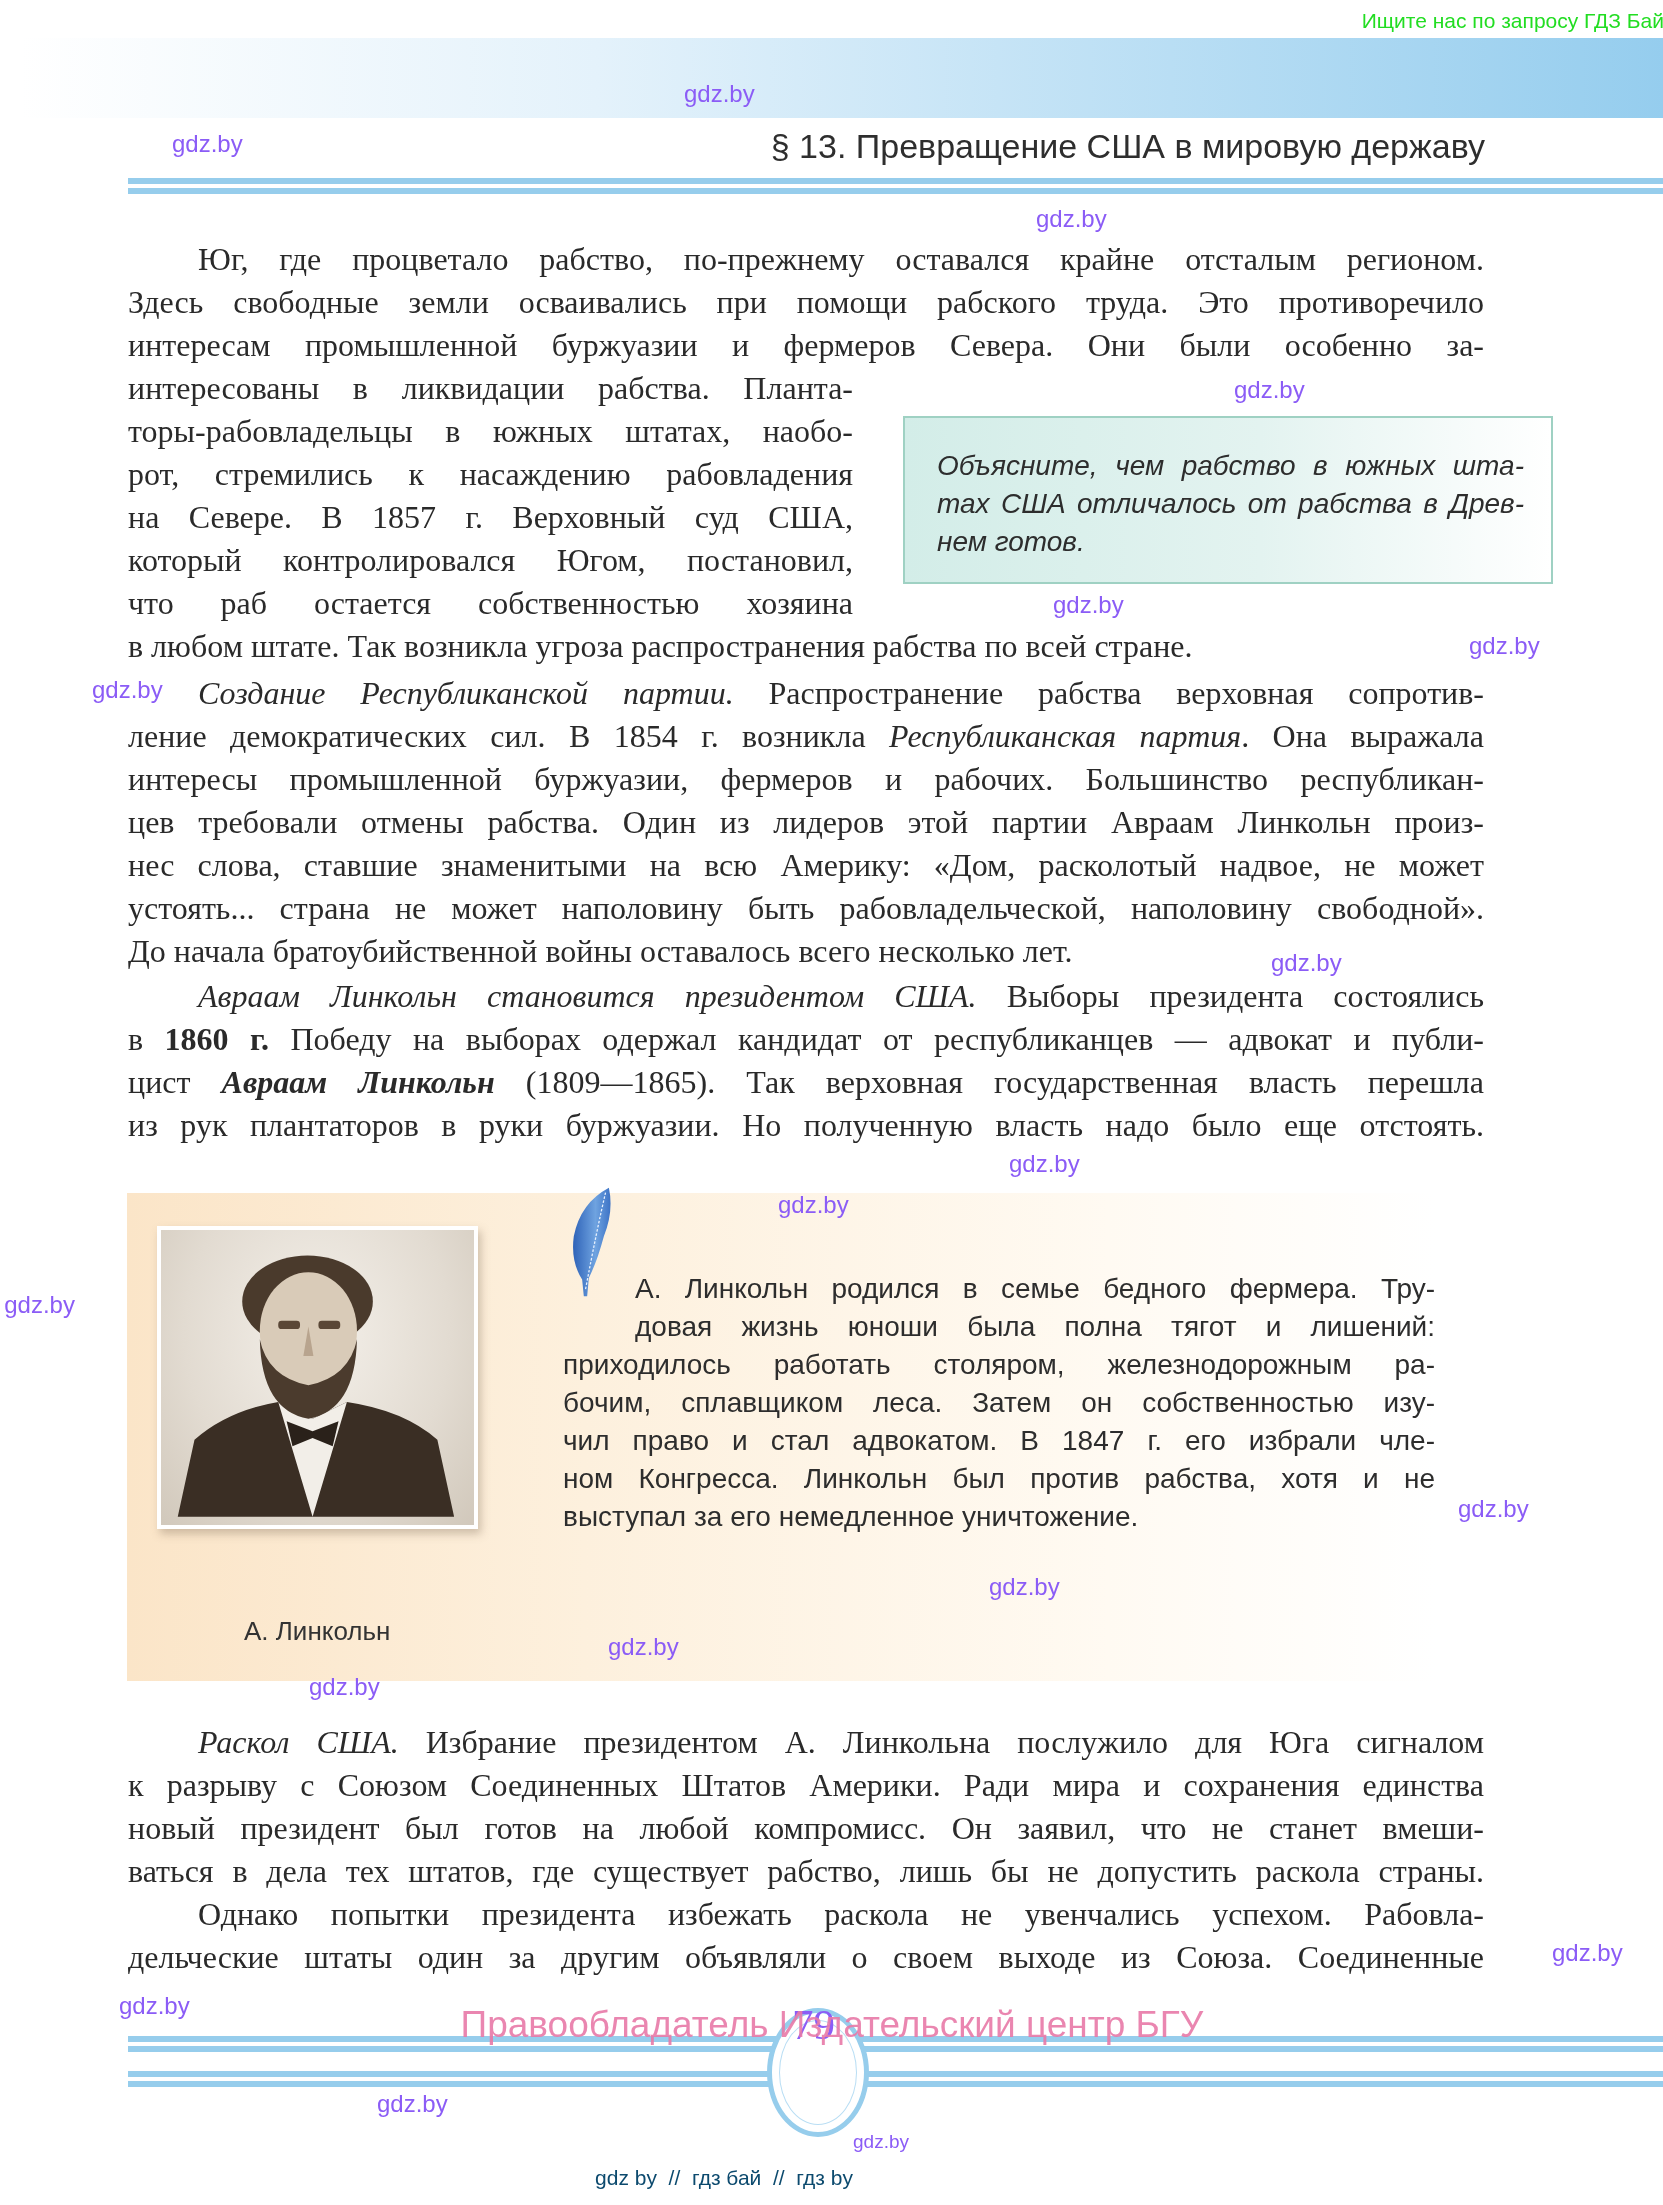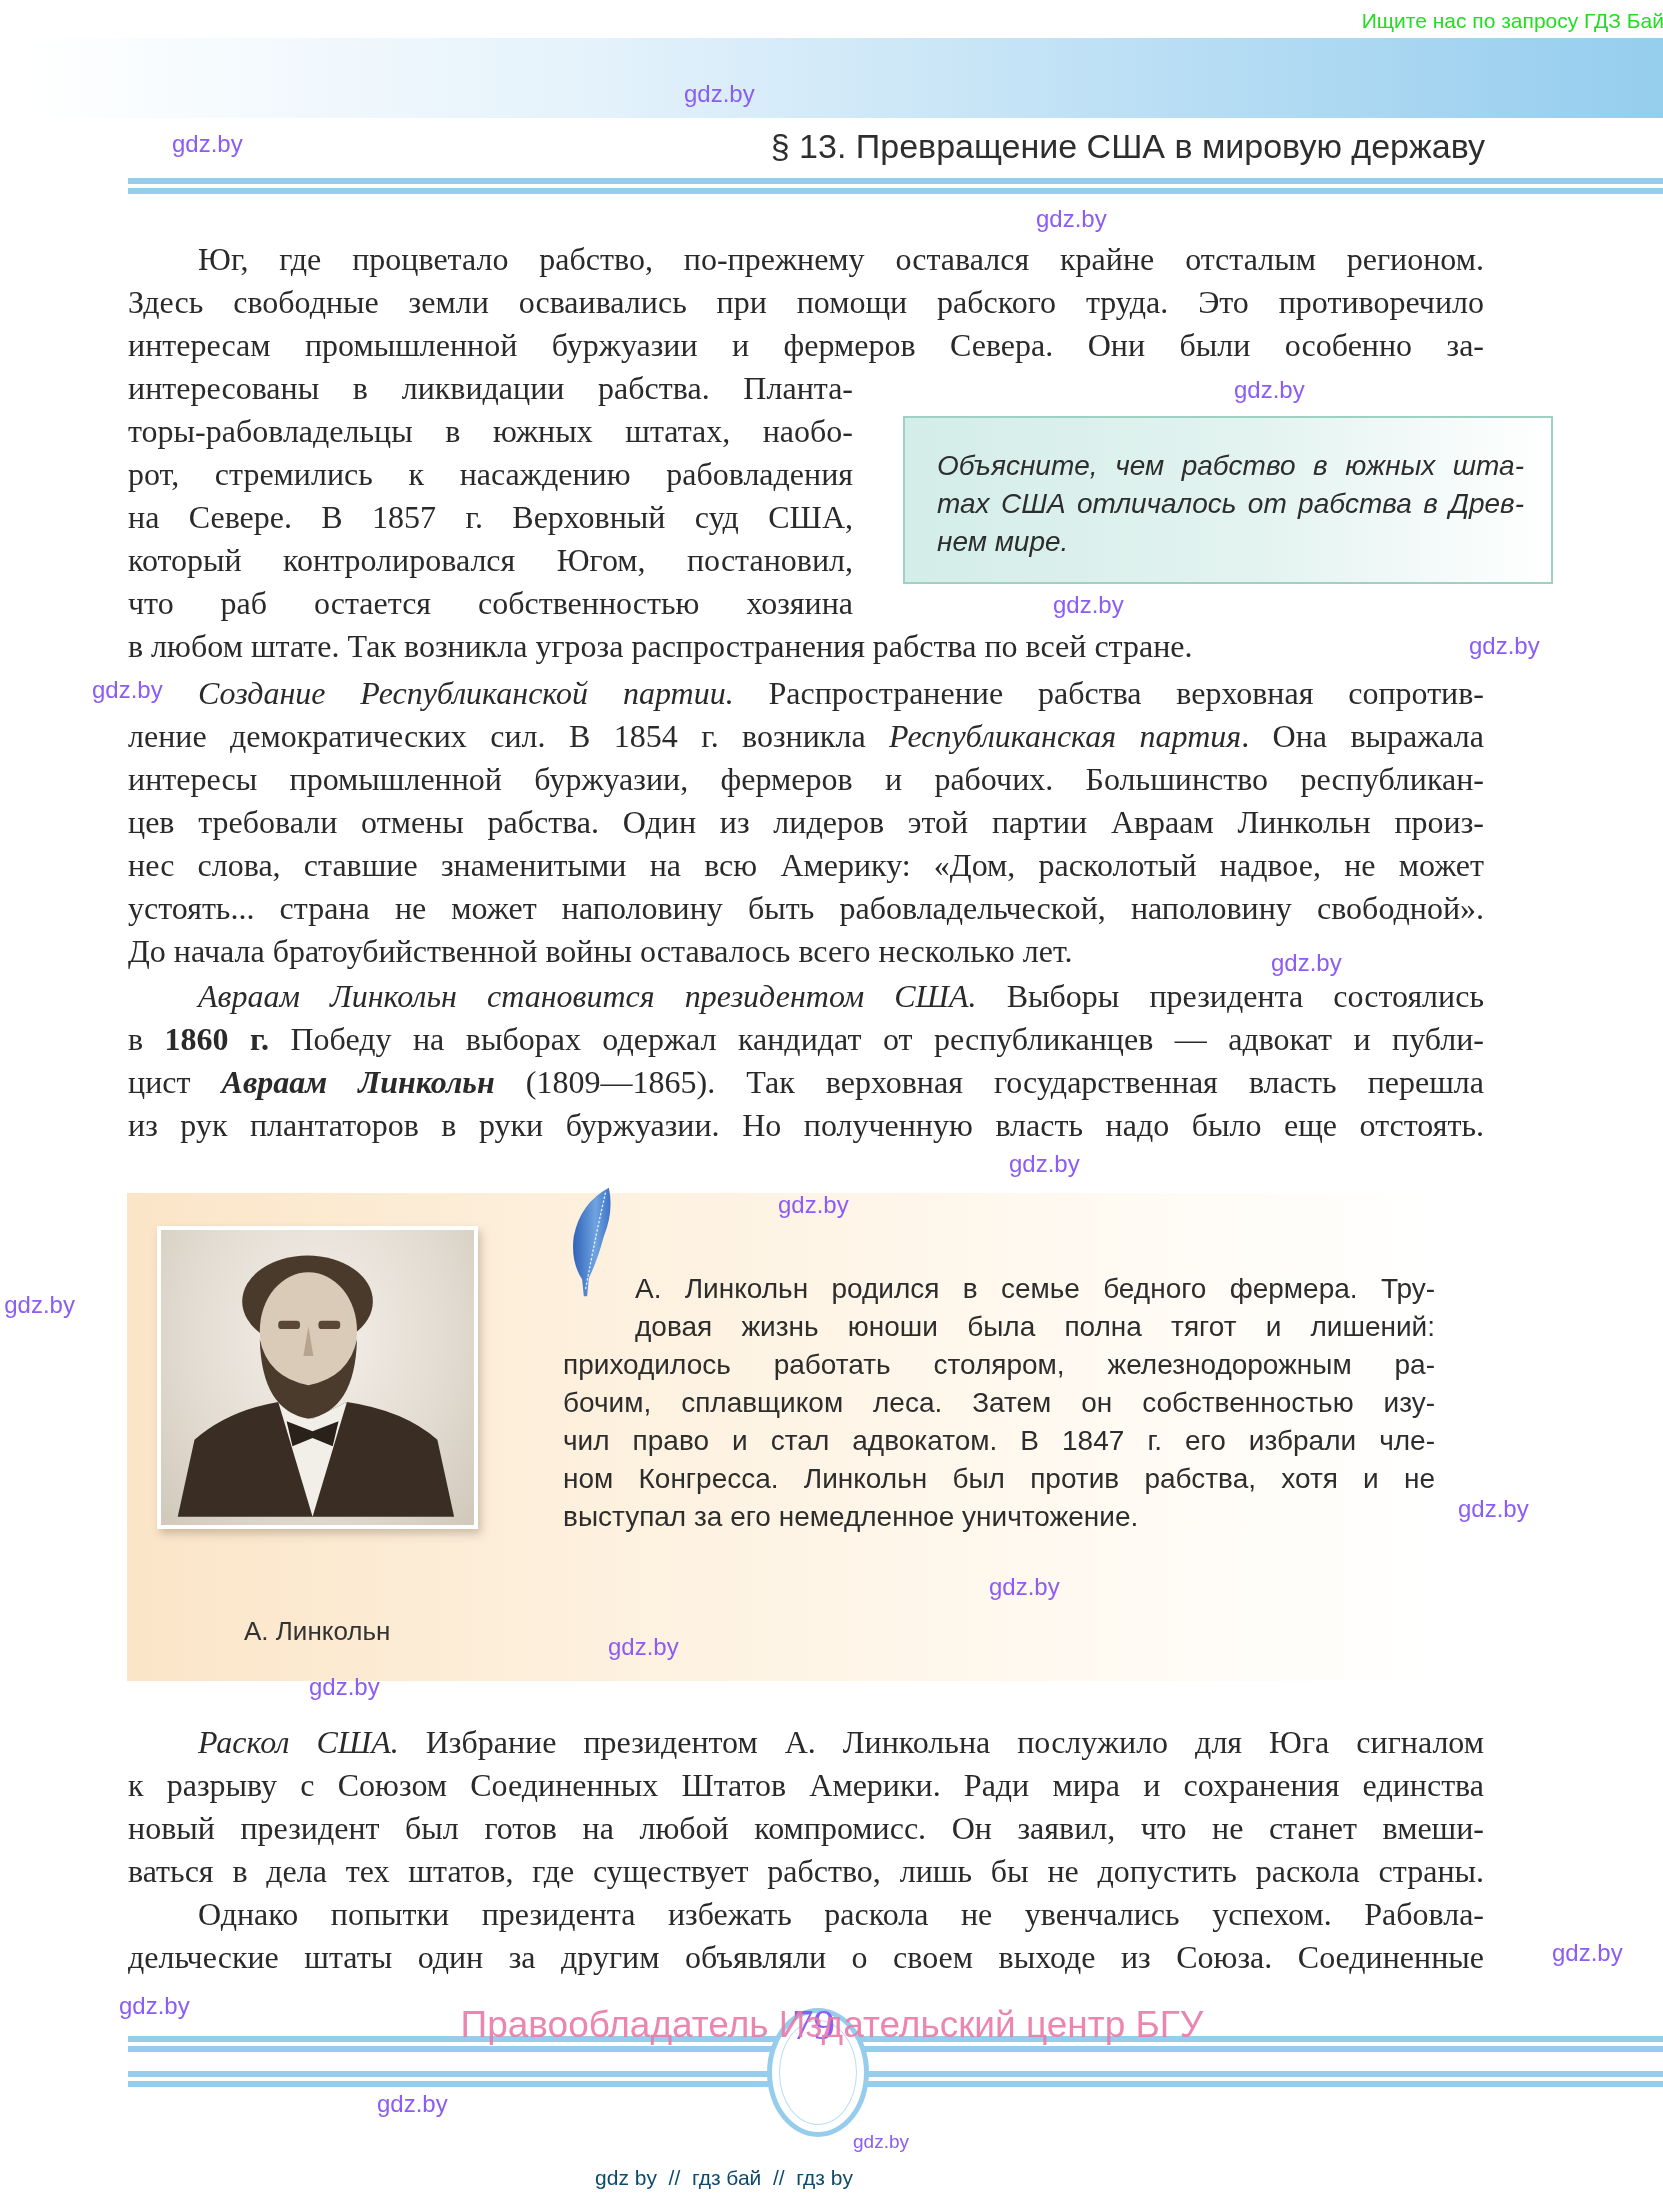--- a/index.html
+++ b/index.html
@@ -74,21 +74,21 @@
   <span class="line narrow">что раб остается собственностью хозяина</span>
   <span class="line last">в любом штате. Так возникла угроза распространения рабства по всей стране.</span>
 </div>
 
 <div class="wm" style="left:1234px;top:376px;">gdz.by</div>
 
 <div class="qbox">
   <div class="qtext">
     <span>Объясните, чем рабство в южных шта-</span>
     <span>тах США отличалось от рабства в Древ-</span>
-    <span class="last">нем мире.</span>
+    <span class="last">нем готов.</span>
   </div>
 </div>
 
 <div class="wm" style="left:1053px;top:591px;">gdz.by</div>
 <div class="wm" style="left:1469px;top:632px;">gdz.by</div>
 <div class="wm" style="left:92px;top:676px;">gdz.by</div>
 
 <div class="body-text" style="top:672px;">
   <span class="line indent"><span class="it">Создание Республиканской партии.</span><span> Распространение рабства верховная сопротив-</span></span>
   <span class="line"><span>ление демократических сил. В 1854 г. возникла </span><span class="it">Республиканская партия</span><span>. Она выражала</span></span>

